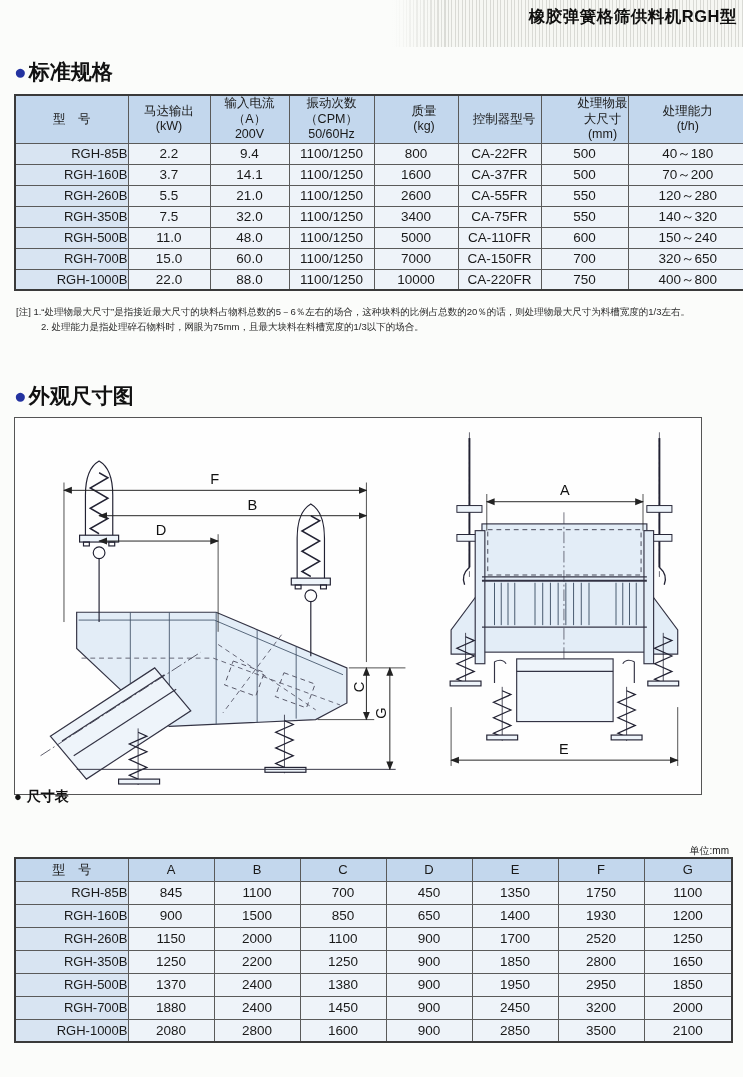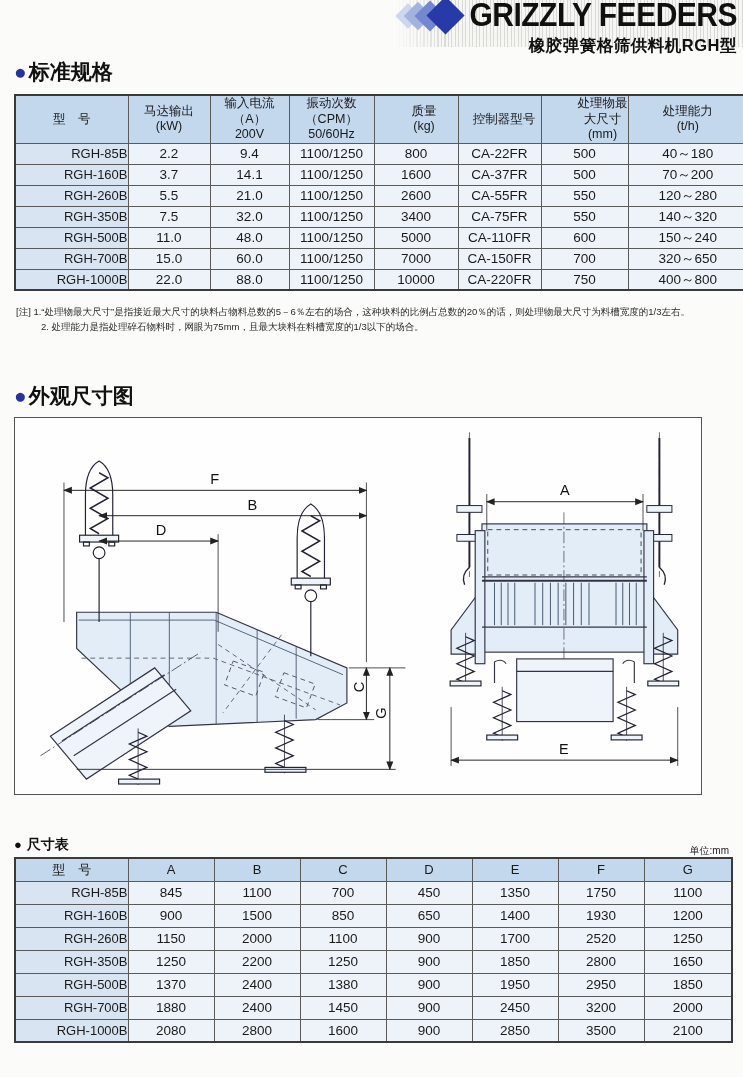--- a/index.html
+++ b/index.html
@@ -57,29 +57,20 @@
   .svg-front{left:412px; top:4px;}
   text{font-family:"Liberation Sans","DejaVu Sans",sans-serif; font-size:15px; fill:#111;}
 </style>
 </head>
 <body>
 
 <div class="page">
 
   <div class="header-band">
     <div class="header-content">
-      <div class="logo-row">
-        <div class="diamonds">
-          <span class="diamond"></span>
-          <span class="diamond"></span>
-          <span class="diamond"></span>
-          <span class="diamond"></span>
-        </div>
-        <div class="logo-title">GRIZZLY FEEDERS</div>
-      </div>
       <div class="logo-subtitle">橡胶弹簧格筛供料机RGH型</div>
     </div>
   </div>
 
   <div class="section-title" style="top:58px;">
     <span class="bullet">●</span>
     <span>标准规格</span>
   </div>
 
   <table class="spec">
@@ -359,21 +350,21 @@
         <line x1="62" y1="82" x2="224" y2="82" marker-start="url(#arw2)" marker-end="url(#arw2)"></line>
         <line x1="25" y1="295" x2="25" y2="356" stroke-width="0.8"></line>
         <line x1="260" y1="295" x2="260" y2="356" stroke-width="0.8"></line>
         <line x1="25" y1="350" x2="260" y2="350" marker-start="url(#arw2)" marker-end="url(#arw2)"></line>
       </g>
       <text x="138" y="75">A</text>
       <text x="137" y="344">E</text>
     </svg>
   </div>
 
-  <div class="small-title" style="top:788px;margin-top:48px;">
+  <div class="small-title" style="top:788px;">
     <span class="bullet">●</span>
     <span>尺寸表</span>
   </div>
   <div class="unit-label" style="top:844px;text-align:right;">单位:mm</div>
 
   <table class="dims">
       <thead>
         <tr>
           <th style="width: 113px;">型　号</th>
           <th style="width: 86px;">A</th>

